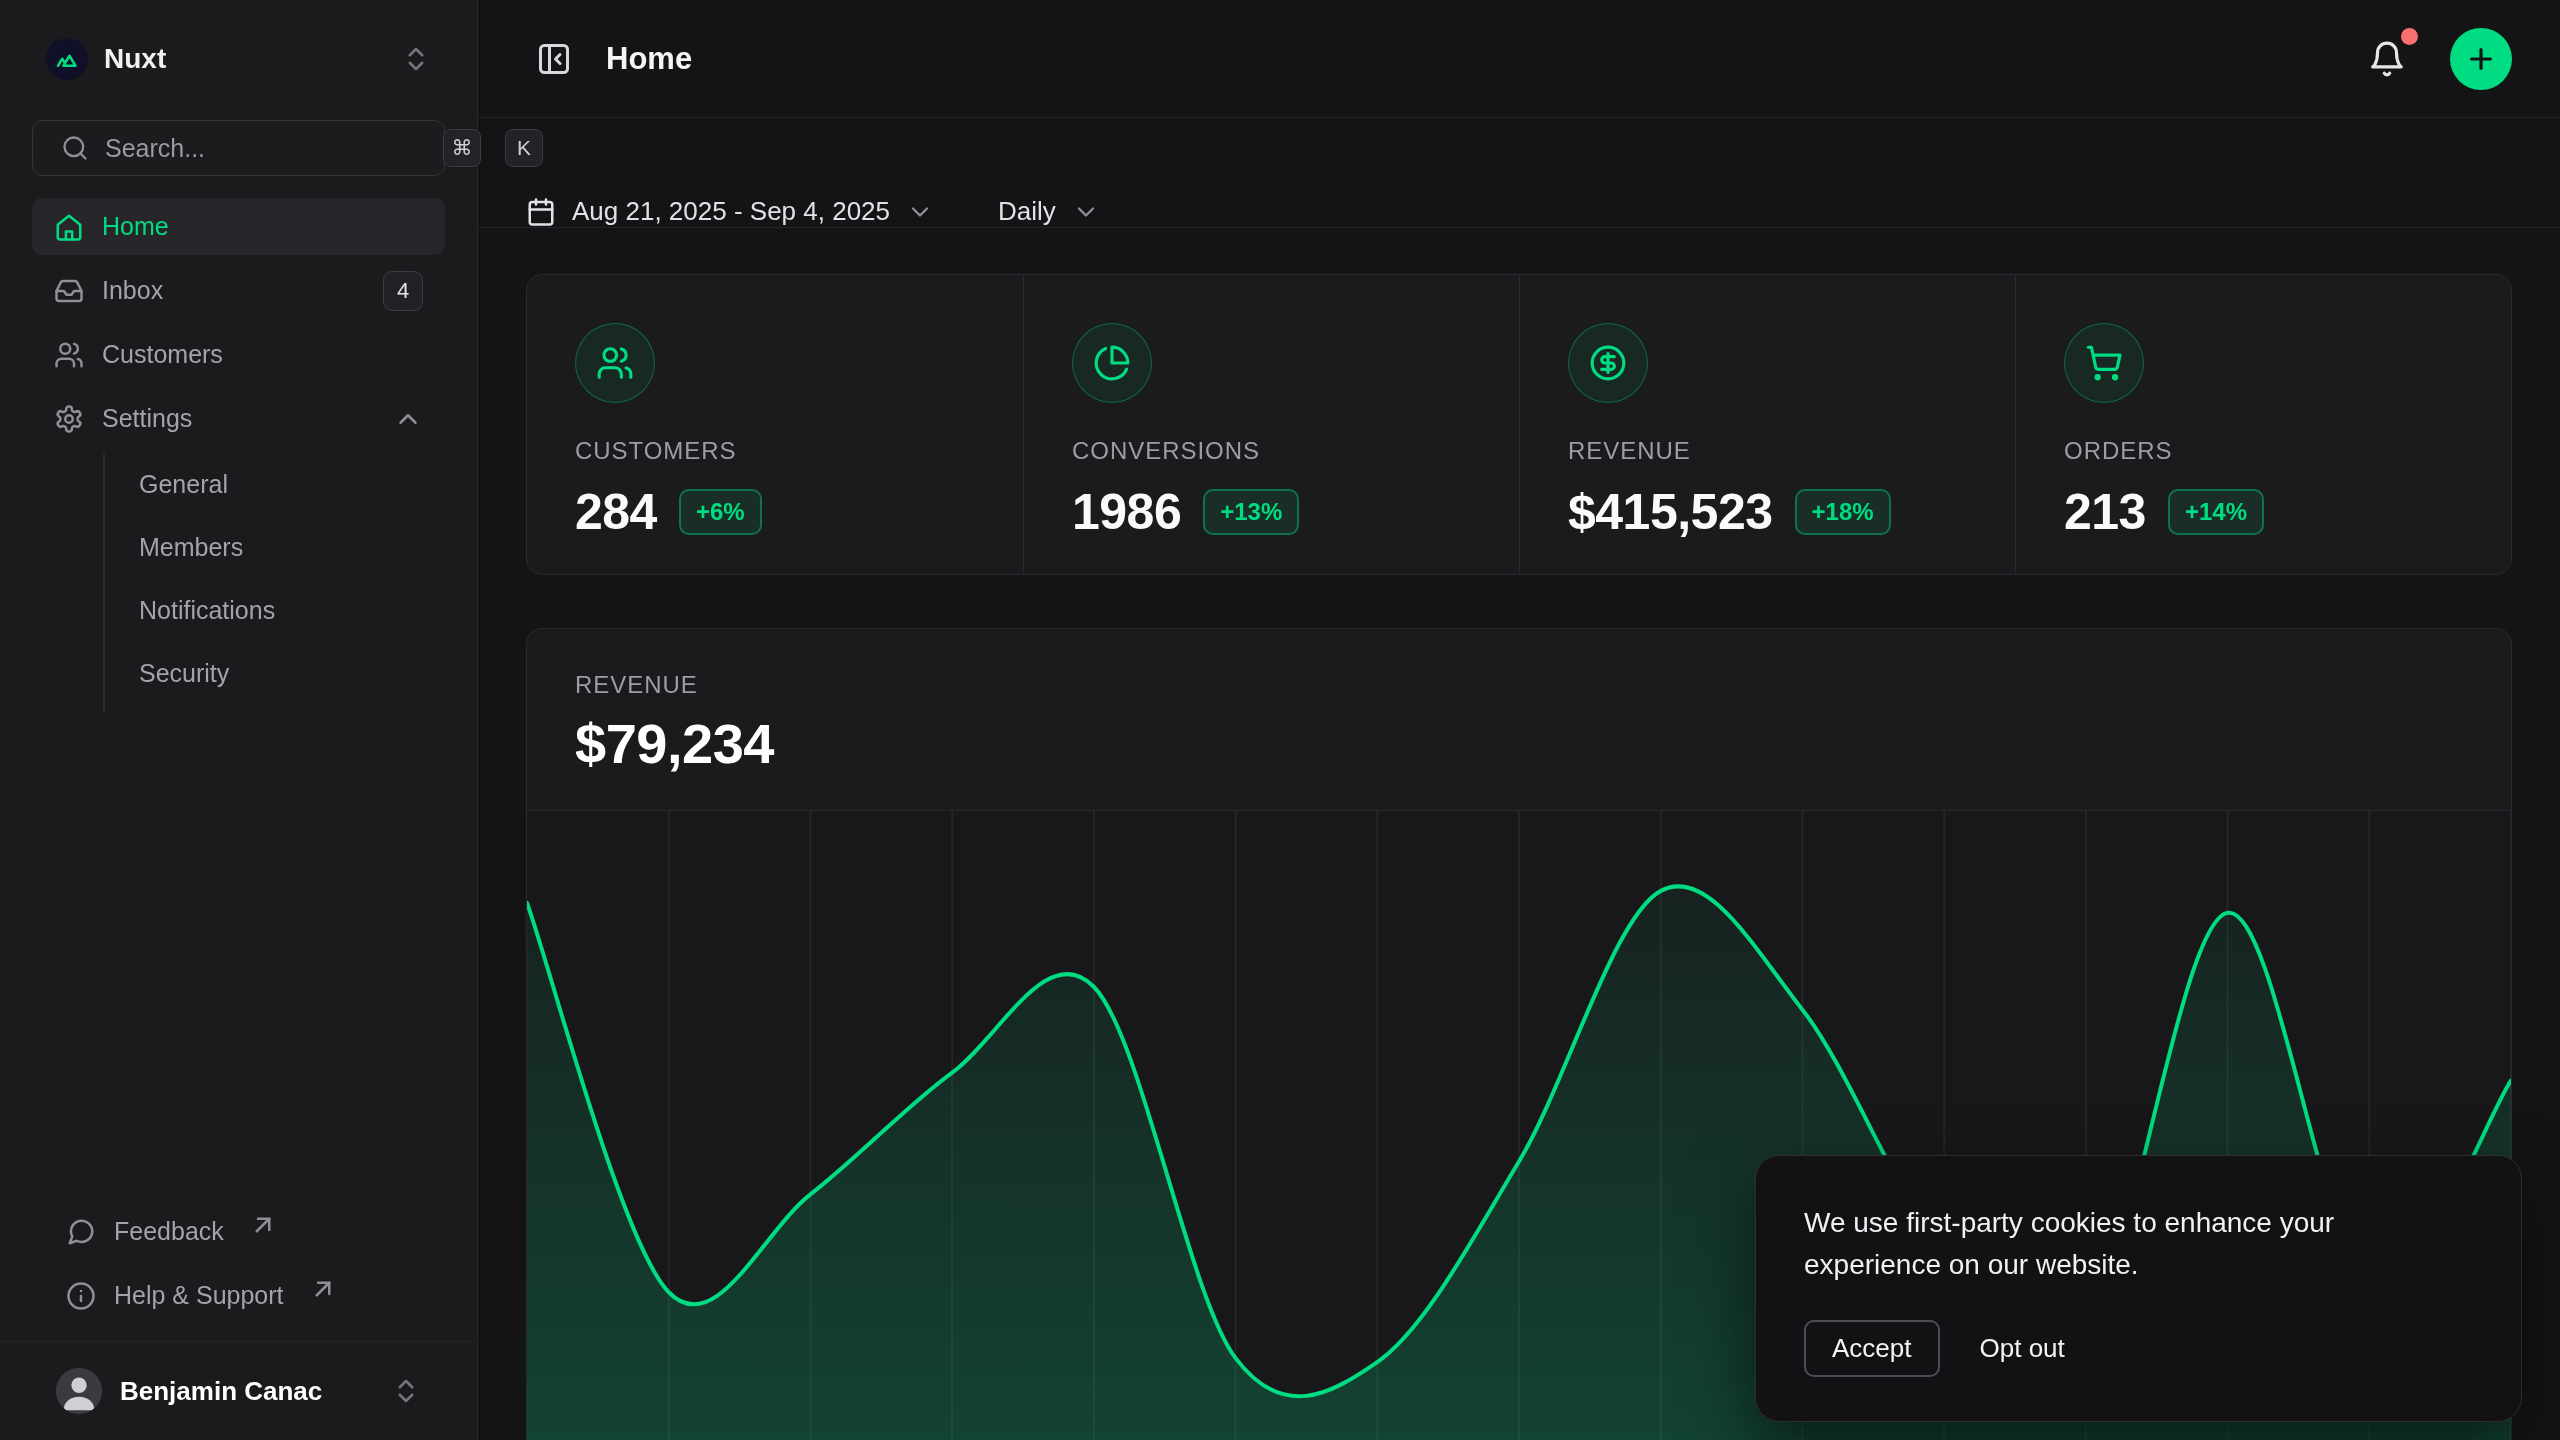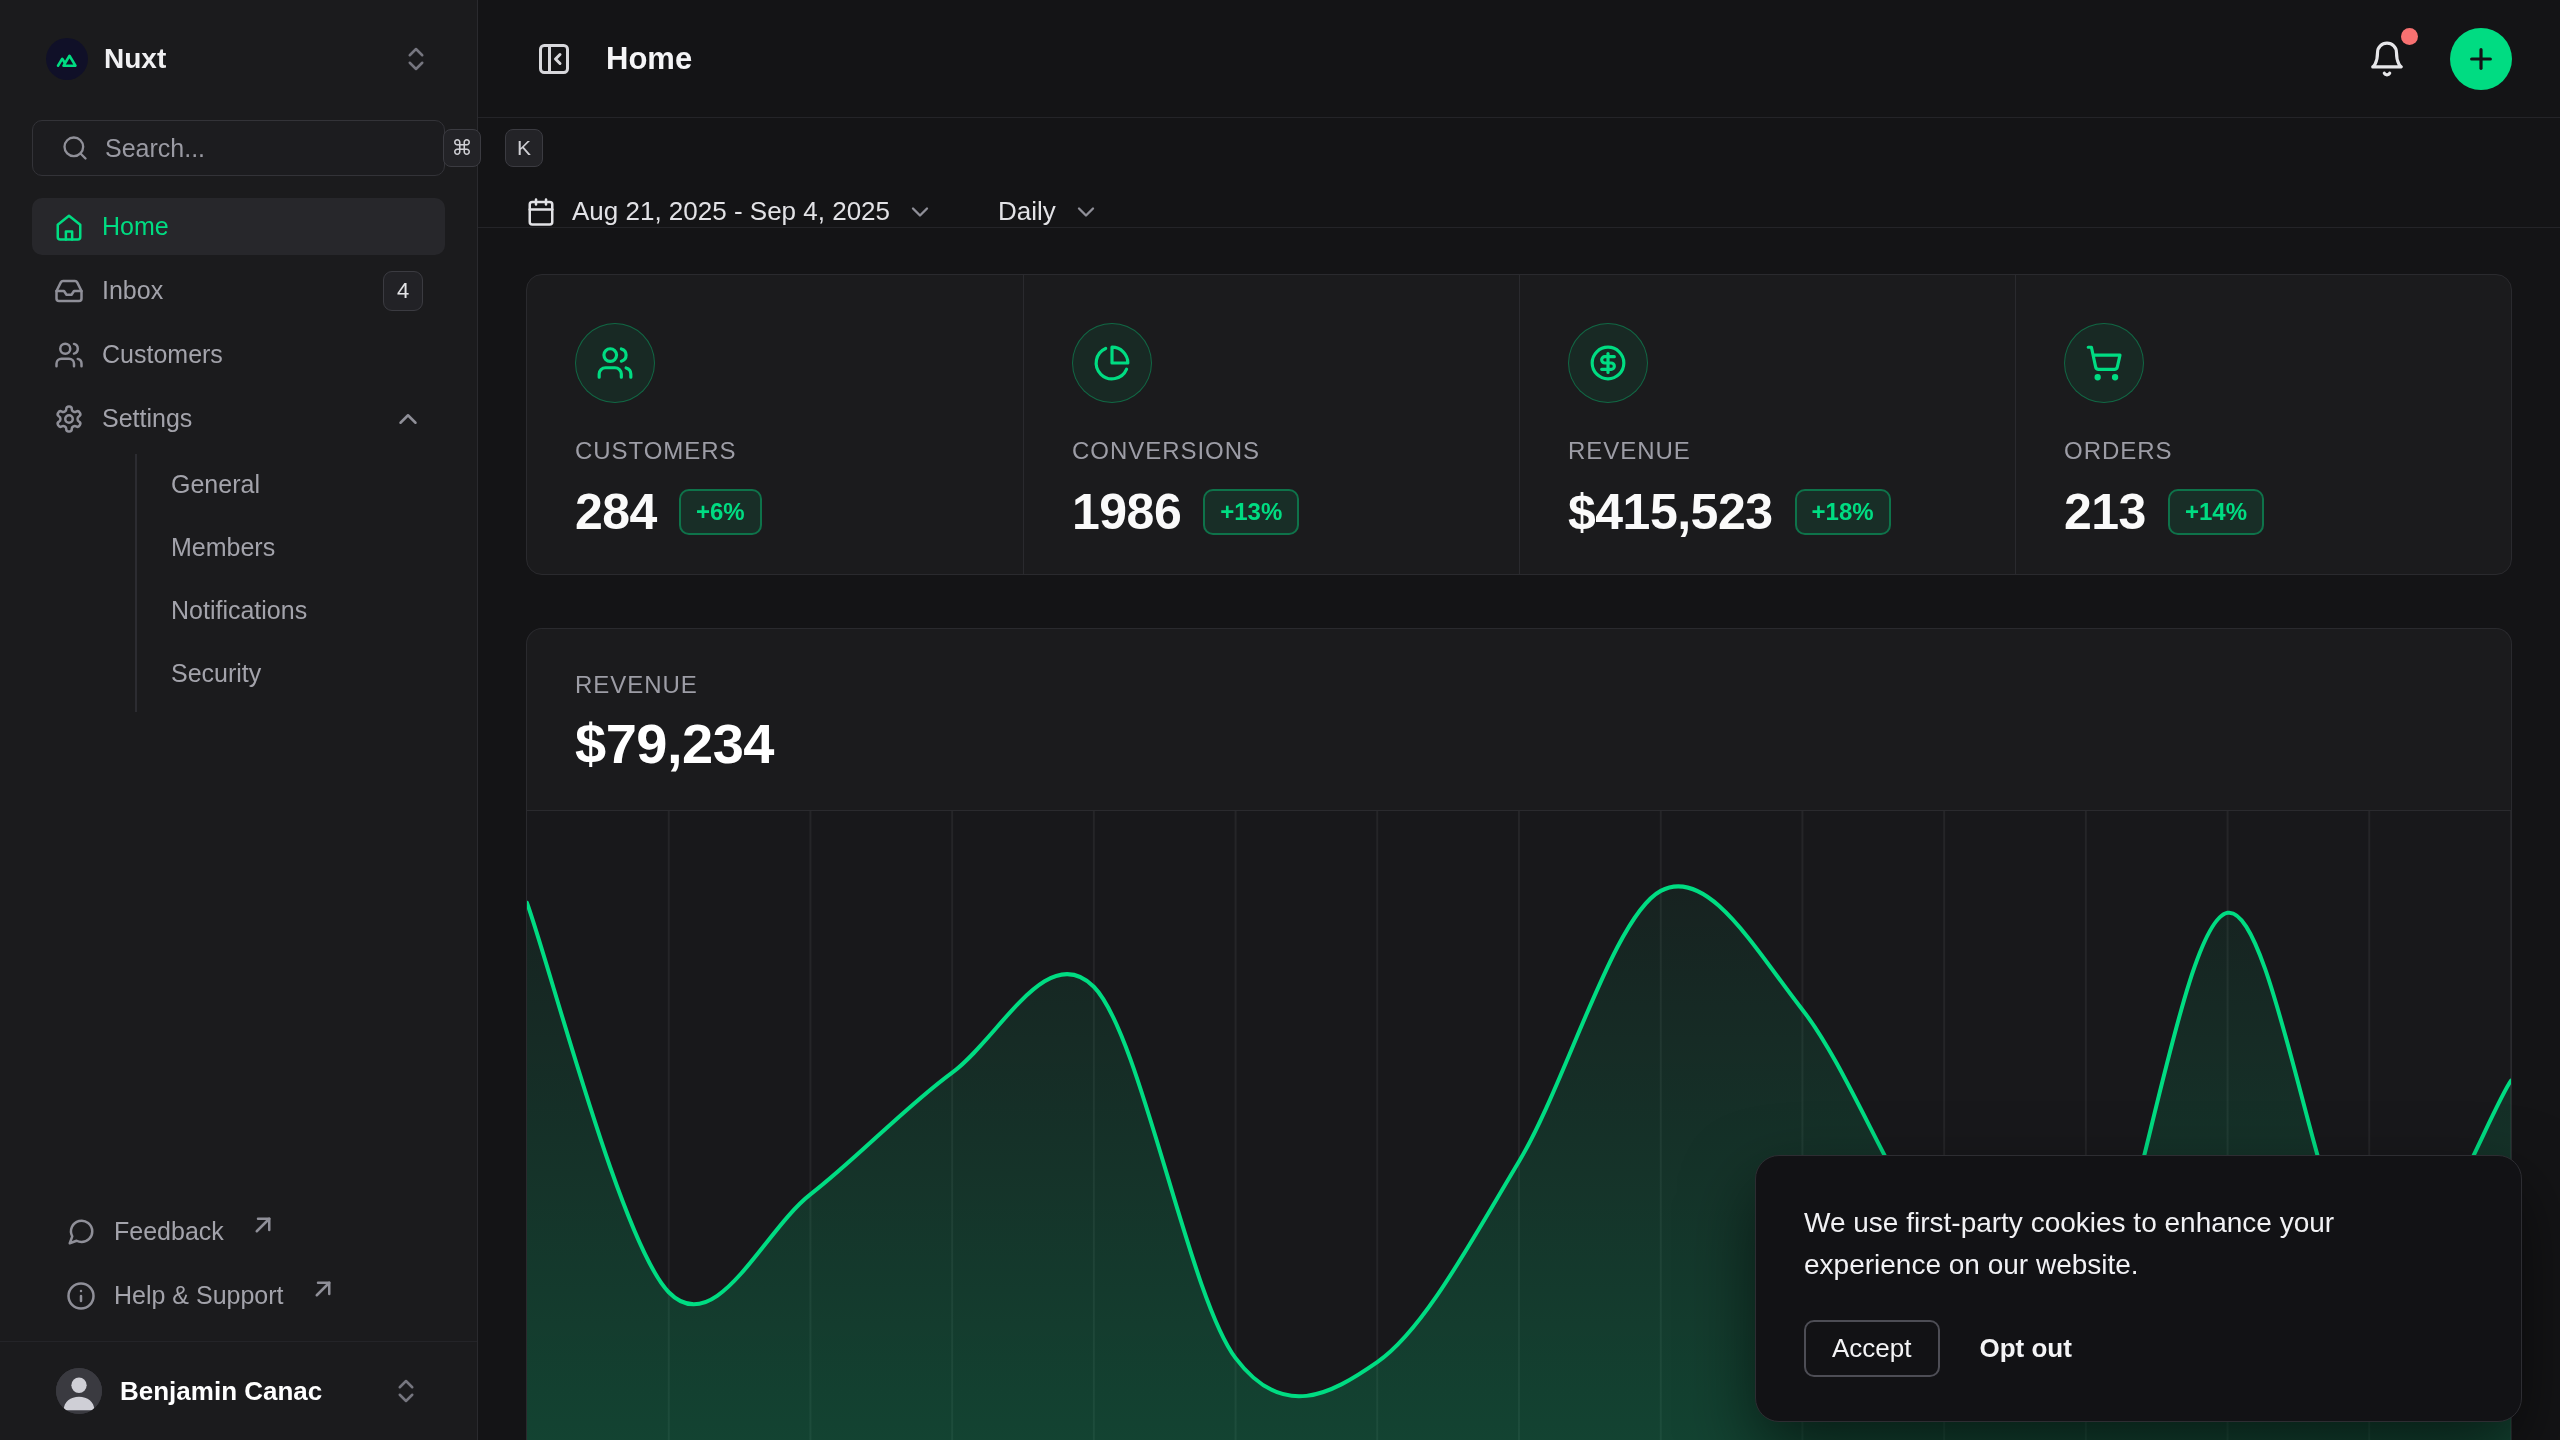--- a/index.html
+++ b/index.html
@@ -44,21 +44,21 @@
   .nav-item{display:flex;align-items:center;gap:18px;height:57px;padding:0 22px;border-radius:10px;
             color:#a3a3ab;font-size:25px;cursor:pointer;margin-bottom:7px}
   .nav-item svg{width:30px;height:30px;flex:none;color:#8f8f98}
   .nav-item.active{background:#27272b;color:var(--accent)}
   .nav-item.active svg{color:var(--accent)}
   .nav-item .trail{margin-left:auto;display:flex;align-items:center}
   .chip{min-width:40px;height:40px;border:1px solid #3b3b41;border-radius:9px;background:#222226;
         display:flex;align-items:center;justify-content:center;font-size:22px;color:#e4e4e7;padding:0 10px}
   .chev{width:26px;height:26px;color:#8f8f98}
 
-  .subnav{margin-left:103px;border-left:2px solid #2c2c31;display:flex;flex-direction:column;padding:2px 0 4px 0}
+  .subnav{margin-left:71px;border-left:2px solid #2c2c31;display:flex;flex-direction:column;padding:2px 0 4px 0}
   .sub-item{height:57px;display:flex;align-items:center;padding-left:34px;font-size:25px;
             color:#a3a3ab;cursor:pointer;border-radius:10px;margin-bottom:6px}
 
   .side-spacer{flex:1}
   .side-foot{padding:0 32px 10px 44px}
   .user-row{border-top:1px solid var(--border-soft);padding:26px 56px 26px 56px;
             display:flex;align-items:center;gap:18px;cursor:pointer}
   .avatar{width:46px;height:46px;border-radius:50%;background:#3a3a40;overflow:hidden;flex:none}
   .user-name{font-size:26px;font-weight:600;color:#ffffff;flex:1}
   .ext{width:22px;height:22px;color:#8f8f98;margin-left:6px;margin-bottom:14px}
@@ -114,21 +114,21 @@
   .gbot{stop-color:var(--accent);stop-opacity:.22}
 
   
   .cookie{position:absolute;right:38px;bottom:18px;width:767px;background:#121215;
           border:1px solid #2d2d32;border-radius:24px;padding:46px 48px 44px 48px;
           box-shadow:0 30px 70px rgba(0,0,0,.55);z-index:20}
   .cookie-msg{font-size:28px;line-height:1.5;color:#f1f1f4;max-width:600px}
   .cookie-actions{margin-top:34px;display:flex;align-items:center;gap:40px}
   .accept-btn{background:transparent;border:2px solid #4d4d55;border-radius:10px;color:#f4f4f6;
               font-size:26px;font-weight:500;font-family:inherit;padding:11px 26px;cursor:pointer}
-  .optout-btn{background:none;border:none;color:#f4f4f6;font-size:26px;font-weight:700;
+  .optout-btn{background:none;border:none;color:#f4f4f6;font-size:26px;font-weight:400;
               font-family:inherit;cursor:pointer;padding:11px 0}
 
   .ic{fill:none;stroke:currentColor;stroke-width:2;stroke-linecap:round;stroke-linejoin:round}
 </style>
 </head>
 <body>
 
 <div class="app">
 
   <aside class="sidebar">

